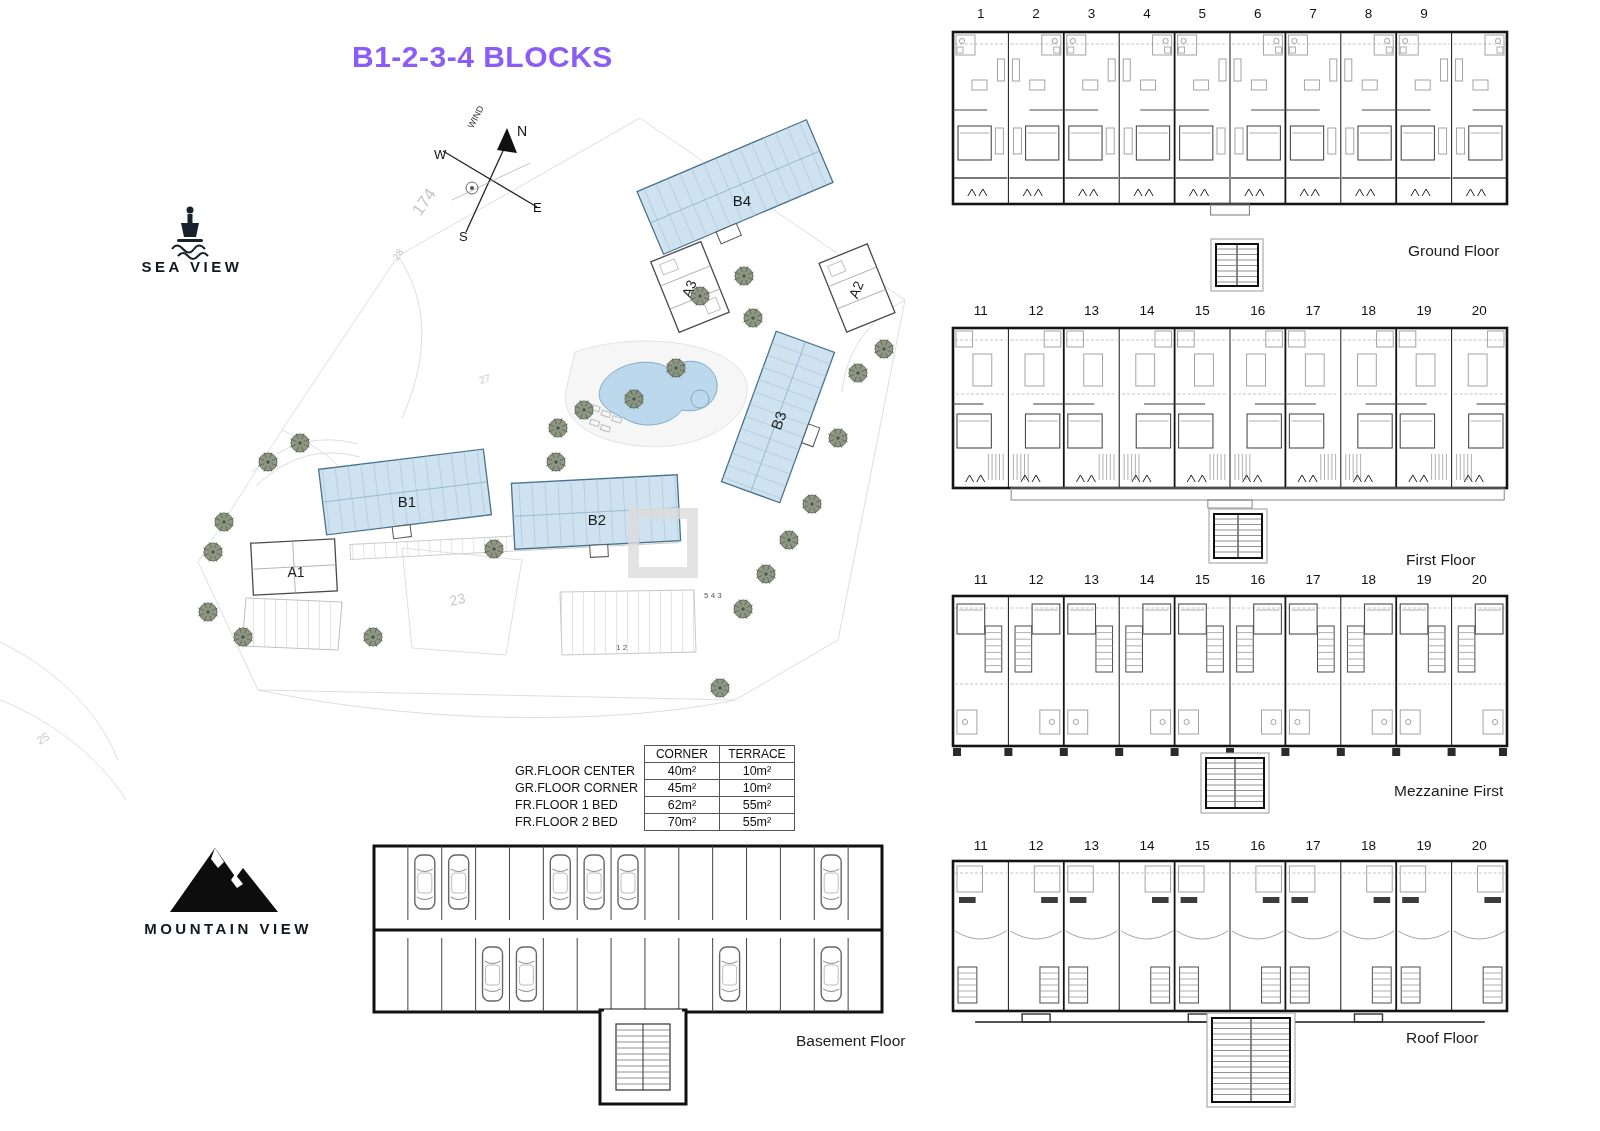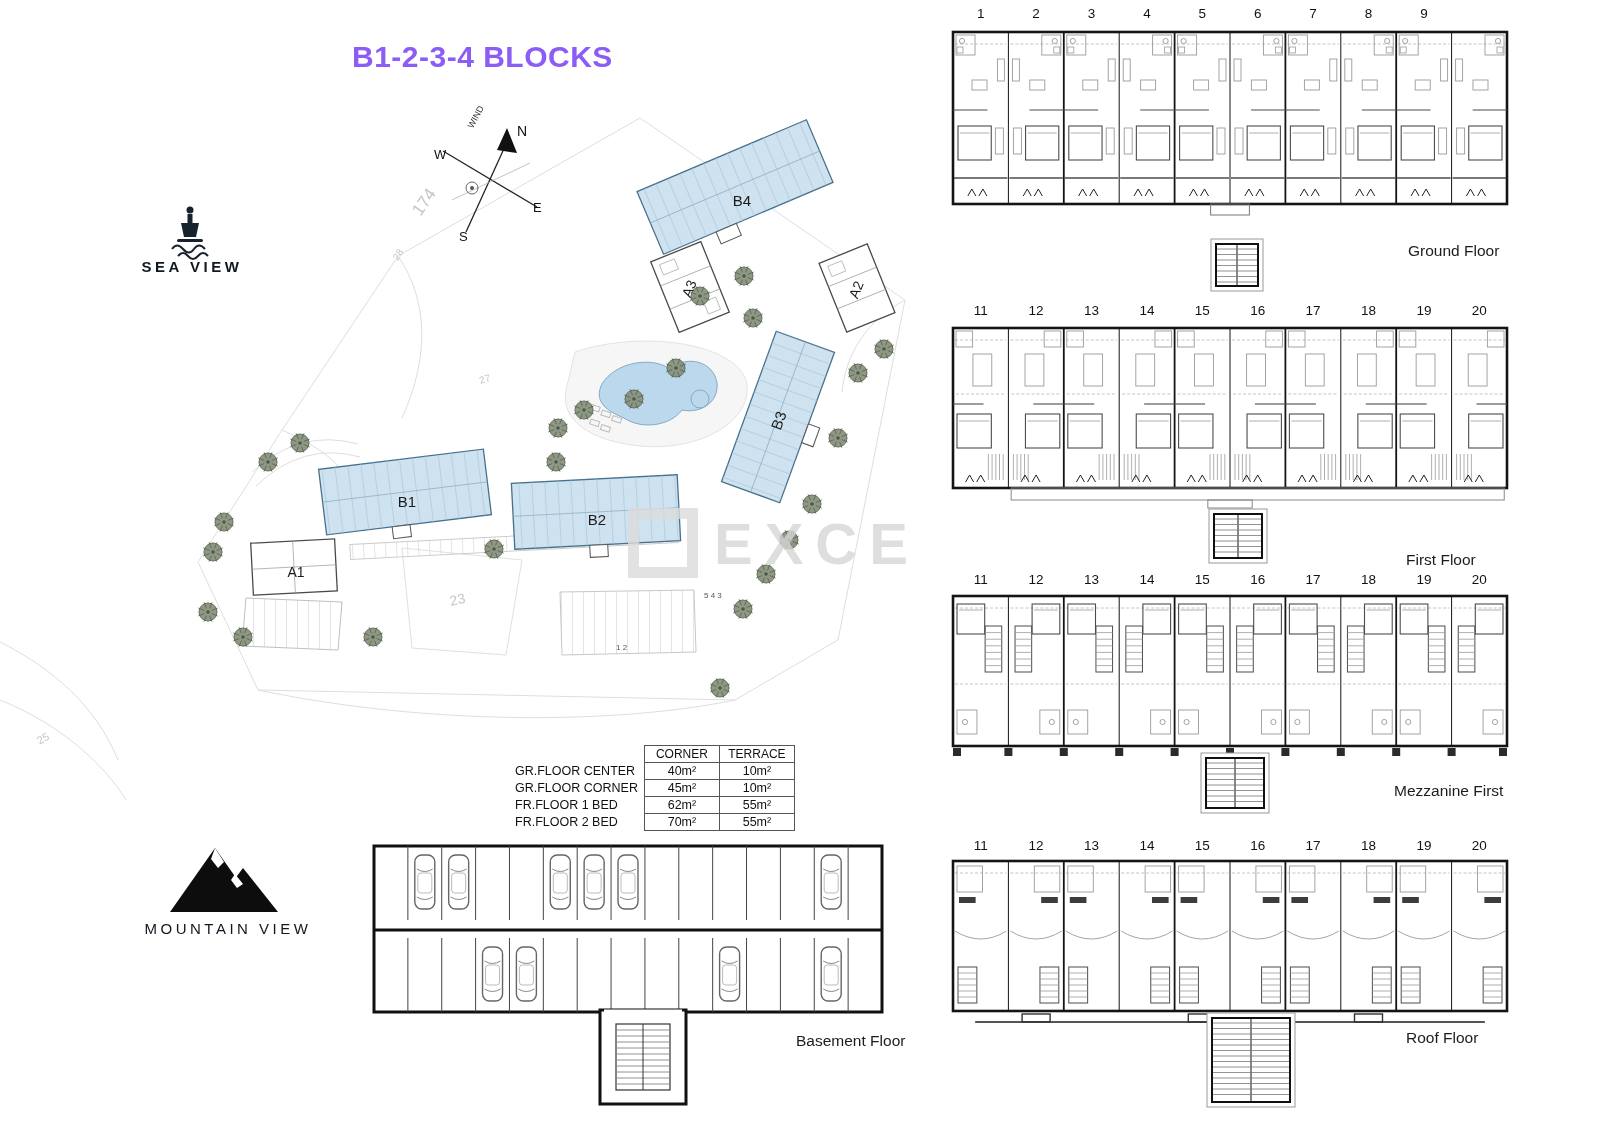--- a/index.html
+++ b/index.html
@@ -6,21 +6,21 @@
   body{width:1600px;height:1131px;position:relative;background:#ffffff;
        font-family:"Liberation Sans",sans-serif;color:#111;overflow:hidden}
   .abs{position:absolute}
   .title{font-size:30px;font-weight:700;letter-spacing:.5px;color:#8b5cf6}
   .floor-label{font-size:15.5px;color:#1c1c1c}
   .unit-num{position:absolute;top:0;transform:translateX(-50%);font-size:13.5px;color:#121212}
   .watermark{display:flex;align-items:center;gap:16px;opacity:.8}
   .wm-block{width:48px;height:48px;border:11px solid #dcdcdc}
   .wm-text{font-size:58px;font-weight:700;letter-spacing:12px;color:#d6d6d6}
   .viewtext{font-size:15px;font-weight:700;letter-spacing:3.5px;fill:#101820}
-  .viewlabel{font-size:15px;font-weight:400;letter-spacing:3.5px;color:#101820}
+  .viewlabel{font-size:15px;font-weight:700;letter-spacing:3.5px;color:#101820}
   table.areas{border-collapse:collapse;font-size:12.5px;color:#111}
   table.areas td,table.areas th{border:1px solid #555;height:16px;padding:0 3px;font-weight:400}
   table.areas th{width:68px;text-align:center;font-size:12px}
   table.areas td.val{width:68px;text-align:center}
   table.areas td.lab{border:none;text-align:left;padding-right:6px;white-space:nowrap}
   table.areas td.nob{border:none}
 </style>
 </head>
 <body>
 
@@ -394,21 +394,20 @@
     <path d="M181,223 h18 l-3,14 h-12 Z"></path>
     <rect x="177" y="239" width="26" height="3" rx="1.5"></rect>
     <path d="M172,249 q5,-7 11,0 t11,0 t11,0" stroke="#18222c" stroke-width="2" fill="none"></path>
     <path d="M178,256 q5,-6 10,0 t10,0 t10,0" stroke="#18222c" stroke-width="2" fill="none"></path>
   </g>
   <text x="192" y="272" text-anchor="middle" class="viewtext">SEA VIEW</text>
 </svg>
 
 <div class="abs watermark" style="left:628px;top:508px">
   <span class="wm-block"></span>
-  <span class="wm-text">EXCE</span>
 </div>
 
 <table class="areas abs" style="left:512px;top:745px">
   <tbody>
       <tr>
     <td class="nob"></td>
     <th>CORNER</th>
     <th>TERRACE</th>
   </tr>
   <tr>

